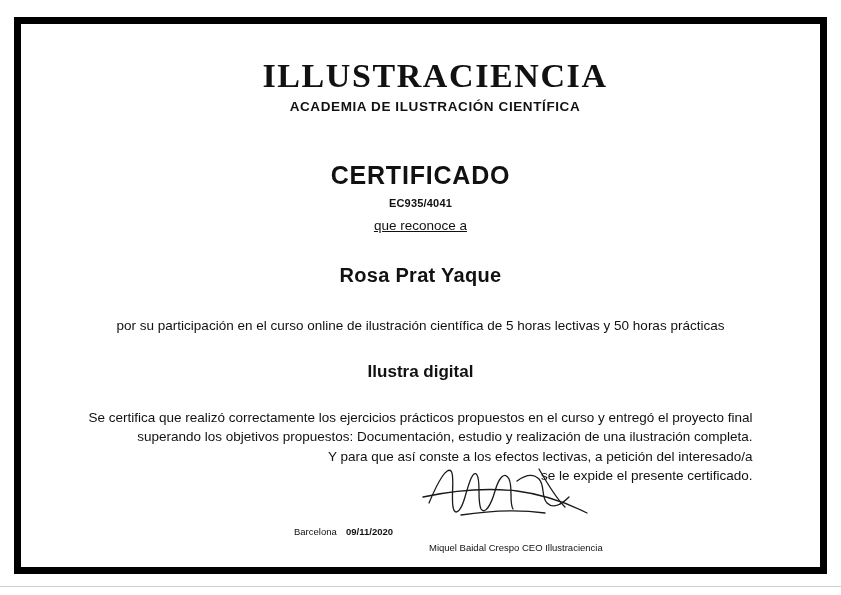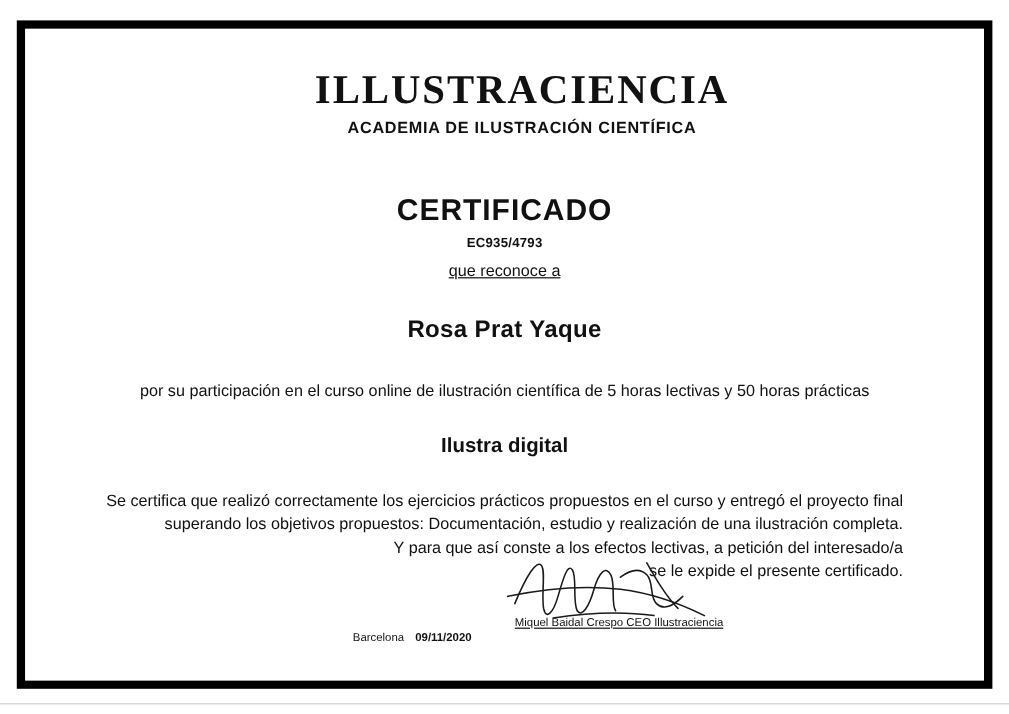--- a/index.html
+++ b/index.html
@@ -138,24 +138,23 @@
     position: absolute;
     left: 325px;
     bottom: 16px;
     font-size: 9.5px;
     font-weight: 700;
     color: #111111;
   }
   .sig-name {
     position: absolute;
     left: 408px;
-    bottom: 28px;
+    bottom: 0;
     font-size: 9.5px;
     color: #111111;
-    text-decoration: underline;
   }
   .bottom-rule {
     position: absolute;
     left: 0;
     bottom: 8px;
     width: 841px;
     height: 1px;
     background: #cfcfcf;
   }
 </style>
@@ -166,21 +165,21 @@
 
   <div class="certificate-frame">
     <div class="inner">
 
       <div class="brand">
         <div class="brand-name">ILLUSTRACIENCIA</div>
         <div class="brand-sub">ACADEMIA DE ILUSTRACIÓN CIENTÍFICA</div>
       </div>
 
       <div class="title">CERTIFICADO</div>
-      <div class="code">EC935/4793</div>
+      <div class="code">EC935/4041</div>
       <div class="recognizes">que reconoce a</div>
 
       <div class="recipient">Rosa Prat Yaque</div>
 
       <div class="participation">por su participación en el curso online de ilustración científica de 5 horas lectivas y 50 horas prácticas</div>
 
       <div class="course">Ilustra digital</div>
 
       <div class="body-text">
         <div>Se certifica que realizó correctamente los ejercicios prácticos propuestos en el curso y entregó el proyecto final</div>

